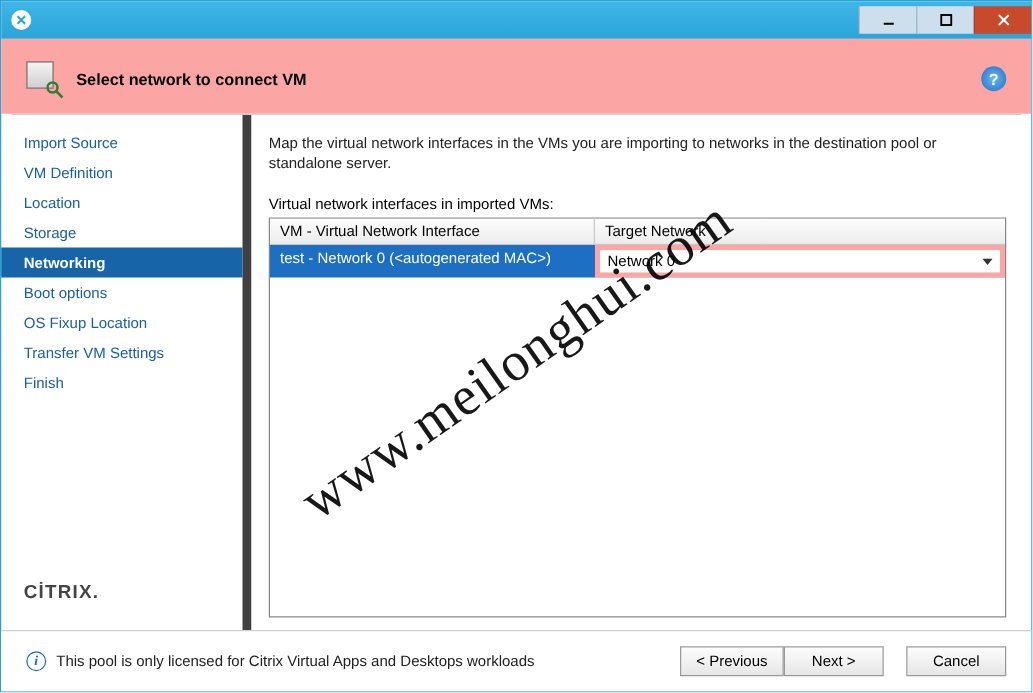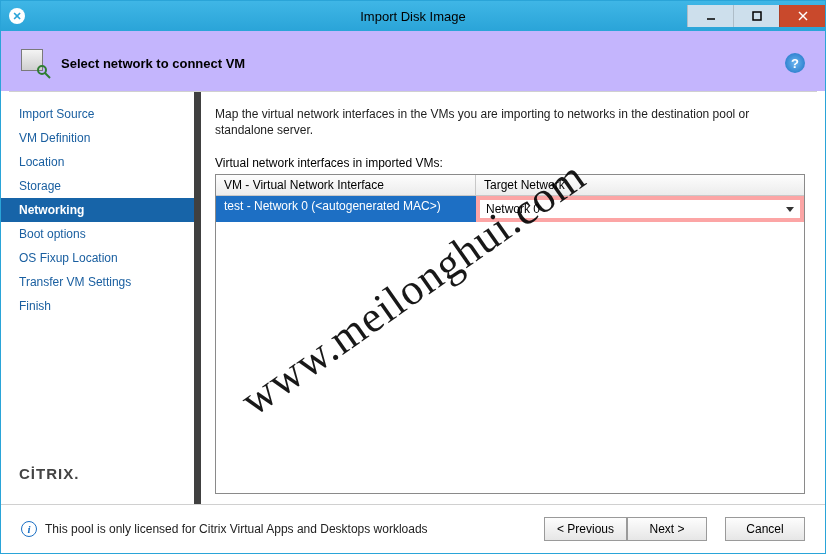--- a/index.html
+++ b/index.html
@@ -5,21 +5,21 @@
   * { box-sizing: border-box; font-family: "Segoe UI", Tahoma, sans-serif; }
   body { margin: 0; background: #fff; }
   .window { width: 826px; height: 554px; border: 1px solid #2aa4d8; display: flex; flex-direction: column; background:#fff; position:relative;}
   .titlebar { height: 30px; background: linear-gradient(#3fb6e6,#2aa4d8); display:flex; align-items:center; color:#fff; position:relative;}
   .titlebar .sysicon { width:16px;height:16px; margin:0 8px; background:#fff; border-radius:50%; display:flex;align-items:center;justify-content:center;color:#2aa4d8;font-size:11px;font-weight:bold;}
   .titlebar .title { position:absolute; left:0; right:0; text-align:center; font-size:13px; color:#000; pointer-events:none;}
   .winbtns { margin-left:auto; display:flex; height:22px;}
   .winbtn { width:46px; display:flex;align-items:center;justify-content:center; border-left:1px solid rgba(0,0,0,.15); background:#cddfec;}
   .winbtn.close { background:#c9492c; color:#fff;}
   .winbtn svg { width:12px;height:12px;}
-  .header { display:flex; align-items:center; padding:18px 20px 14px; border-bottom:none; background:#c4b5fd;}
+  .header { display:flex; align-items:center; padding:18px 20px 14px; border-bottom:none; background:#fca5a5;}
   .header .icon { width:28px; height:28px; margin-right:12px; position:relative;}
   .header .icon .disk { width:22px;height:22px;border:1px solid #7a7a7a;background:linear-gradient(#f4f4f4,#cfcfcf); position:absolute;top:0;left:0;}
   .header .icon .mag { position:absolute; right:-2px; bottom:-2px; width:14px;height:14px;}
   .header .icon .mag circle { fill:none; stroke:#2e7d32; stroke-width:2;}
   .header .icon .mag line { stroke:#2e7d32; stroke-width:2;}
   .header h2 { font-size:13px; font-weight:bold; margin:0;}
   .help { margin-left:auto; width:20px;height:20px;border-radius:50%;background:radial-gradient(#6cb6f0,#1a6fc4);color:#fff;display:flex;align-items:center;justify-content:center;font-size:13px;font-weight:bold;}
   .divider { height:1px; background:#d0d0d0; margin:0 8px;}
   .body { flex:1; display:flex; min-height:0;}
   .sidebar { width:200px; border-right:7px solid #404040; padding:10px 0; display:flex; flex-direction:column;}
@@ -49,21 +49,20 @@
   .btn { min-width:80px; padding:4px 12px; font-size:12px; background:linear-gradient(#fdfdfd,#e6e6e6); border:1px solid #9a9a9a; text-align:center;}
   .btn.cancel { margin-left:18px;}
   .watermark { position:absolute; left:50%; top:52%; transform:translate(-50%,-50%) rotate(-35deg); font-size:44px; color:#000; opacity:.9; font-family:Georgia,'Times New Roman',serif; pointer-events:none; white-space:nowrap; letter-spacing:1px;}
 </style>
 </head>
 <body>
 
 <div class="window">
   <div class="titlebar">
     <div class="sysicon">✕</div>
-    <div class="title">Import Disk Image</div>
     <div class="winbtns">
       <div class="winbtn">
         <svg viewBox="0 0 12 12">
             <line x1="2" y1="9" x2="10" y2="9" stroke="#000" stroke-width="1.5"></line>
           </svg>
       </div>
       <div class="winbtn">
         <svg viewBox="0 0 12 12">
             <rect x="2" y="2" width="8" height="8" fill="none" stroke="#000" stroke-width="1.5"></rect>
           </svg>

